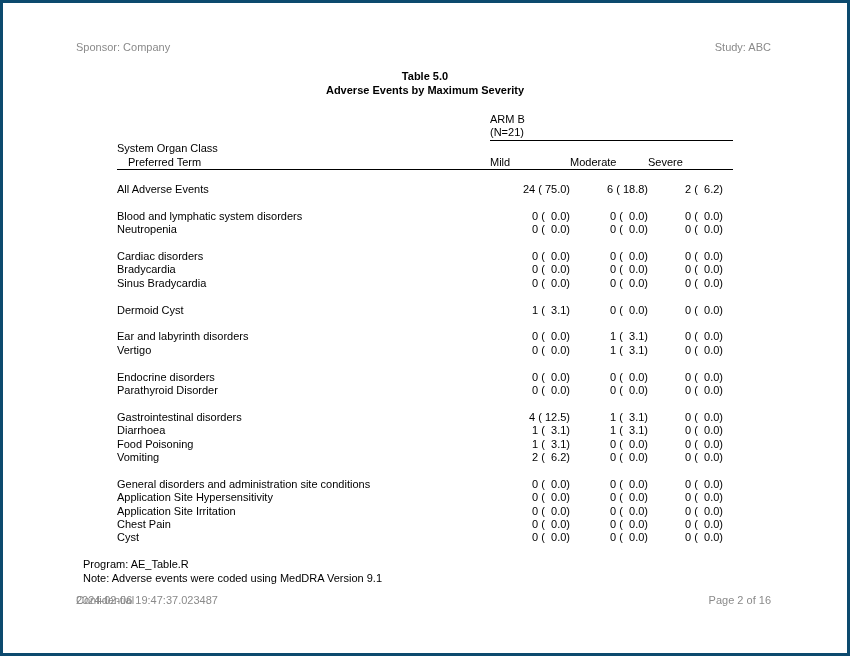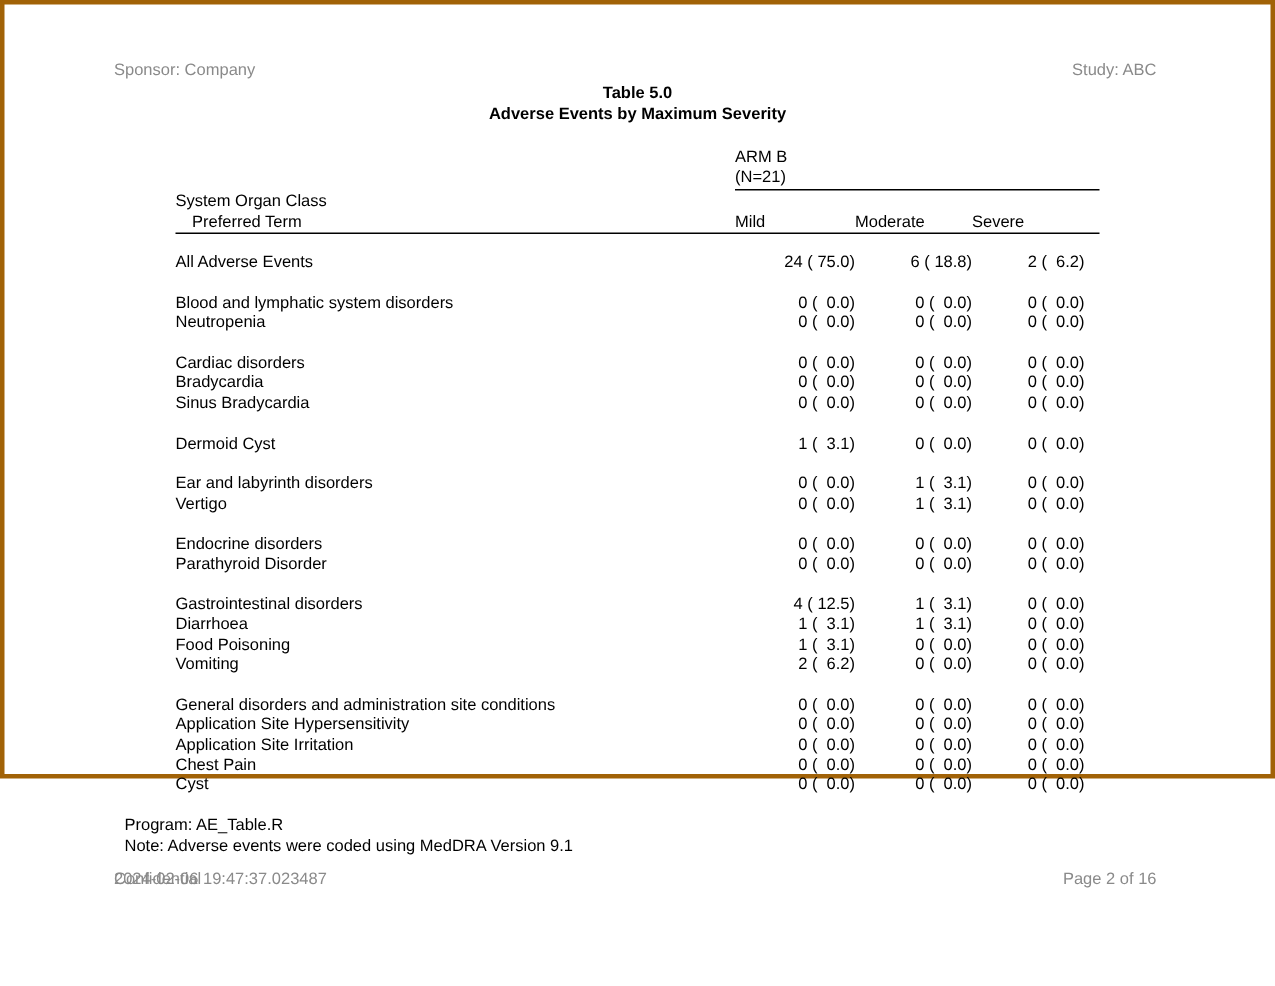--- a/index.html
+++ b/index.html
@@ -1,21 +1,21 @@
 <!DOCTYPE html>
 <html><head>
 <meta charset="utf-8">
 <style>
   * { margin:0; padding:0; box-sizing:border-box; }
   html,body { width:850px; height:657px; background:#ffffff; overflow:hidden; }
   body { font-family:"Liberation Sans","DejaVu Sans",sans-serif; font-size:11px; color:#000; }
-  .frame { position:relative; width:850px; height:519px; border:3px solid #a16207; background:#fff; }
+  .frame { position:relative; width:850px; height:656px; border:3px solid #0c4a6e; background:#fff; }
 
   .meta { display:flex; justify-content:space-between; margin:38px 76px 0 73px; color:#8a8a8a; line-height:13px; }
-  .titles { text-align:center; margin-top:2px; font-weight:bold; line-height:13.5px; }
+  .titles { text-align:center; margin-top:16px; font-weight:bold; line-height:13.5px; }
 
   table.ae { border-collapse:collapse; table-layout:fixed; width:616px; margin:16px 0 0 114px; }
   table.ae td { font-size:11px; line-height:13.4px; padding:0; vertical-align:bottom; }
   col.c-stub { width:373px; }
   col.c-mild { width:80px; }
   col.c-mod  { width:78px; }
   col.c-sev  { width:85px; }
 
   td.arm { border-bottom:1px solid #000; line-height:13.4px; padding-bottom:1px; }
   tr.colhead td { border-bottom:1px solid #000; vertical-align:bottom; padding-top:2px; }

